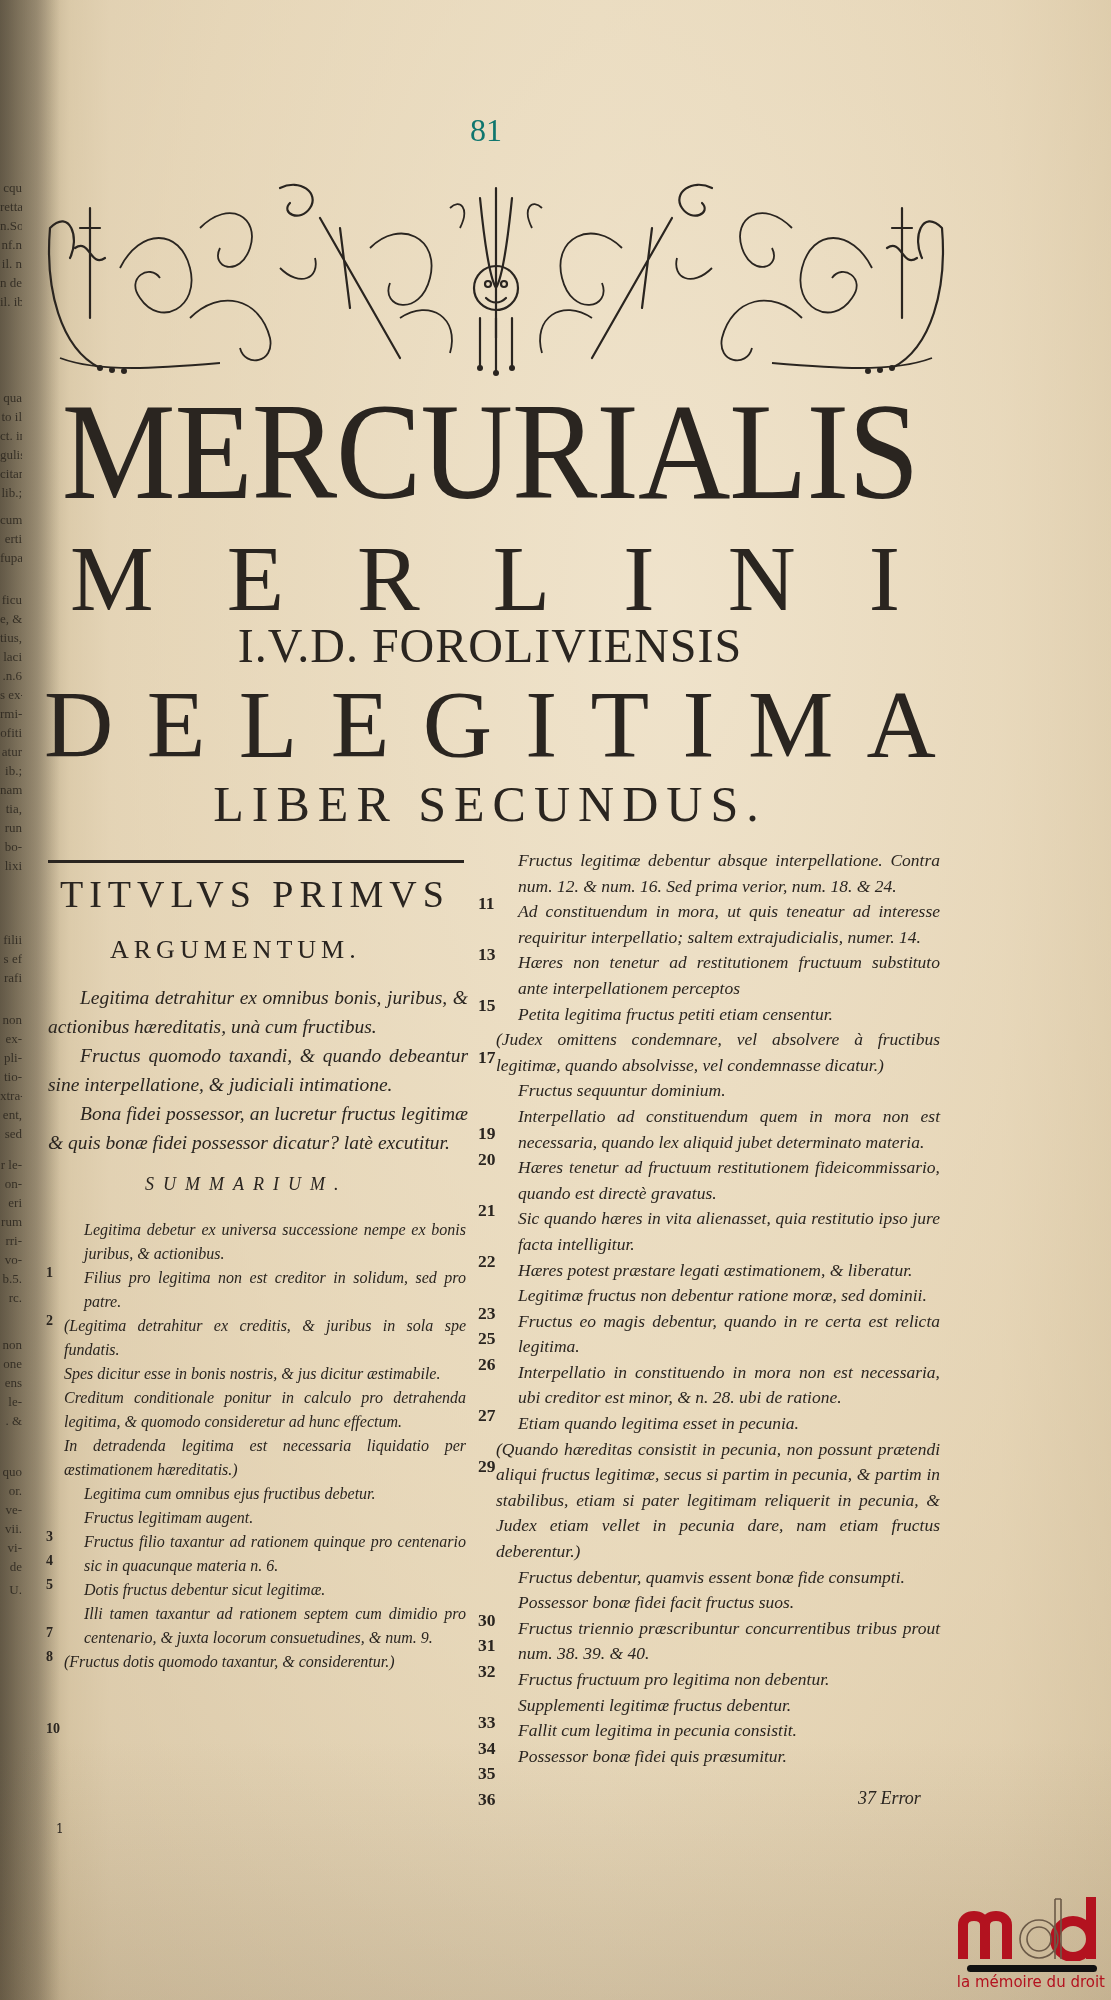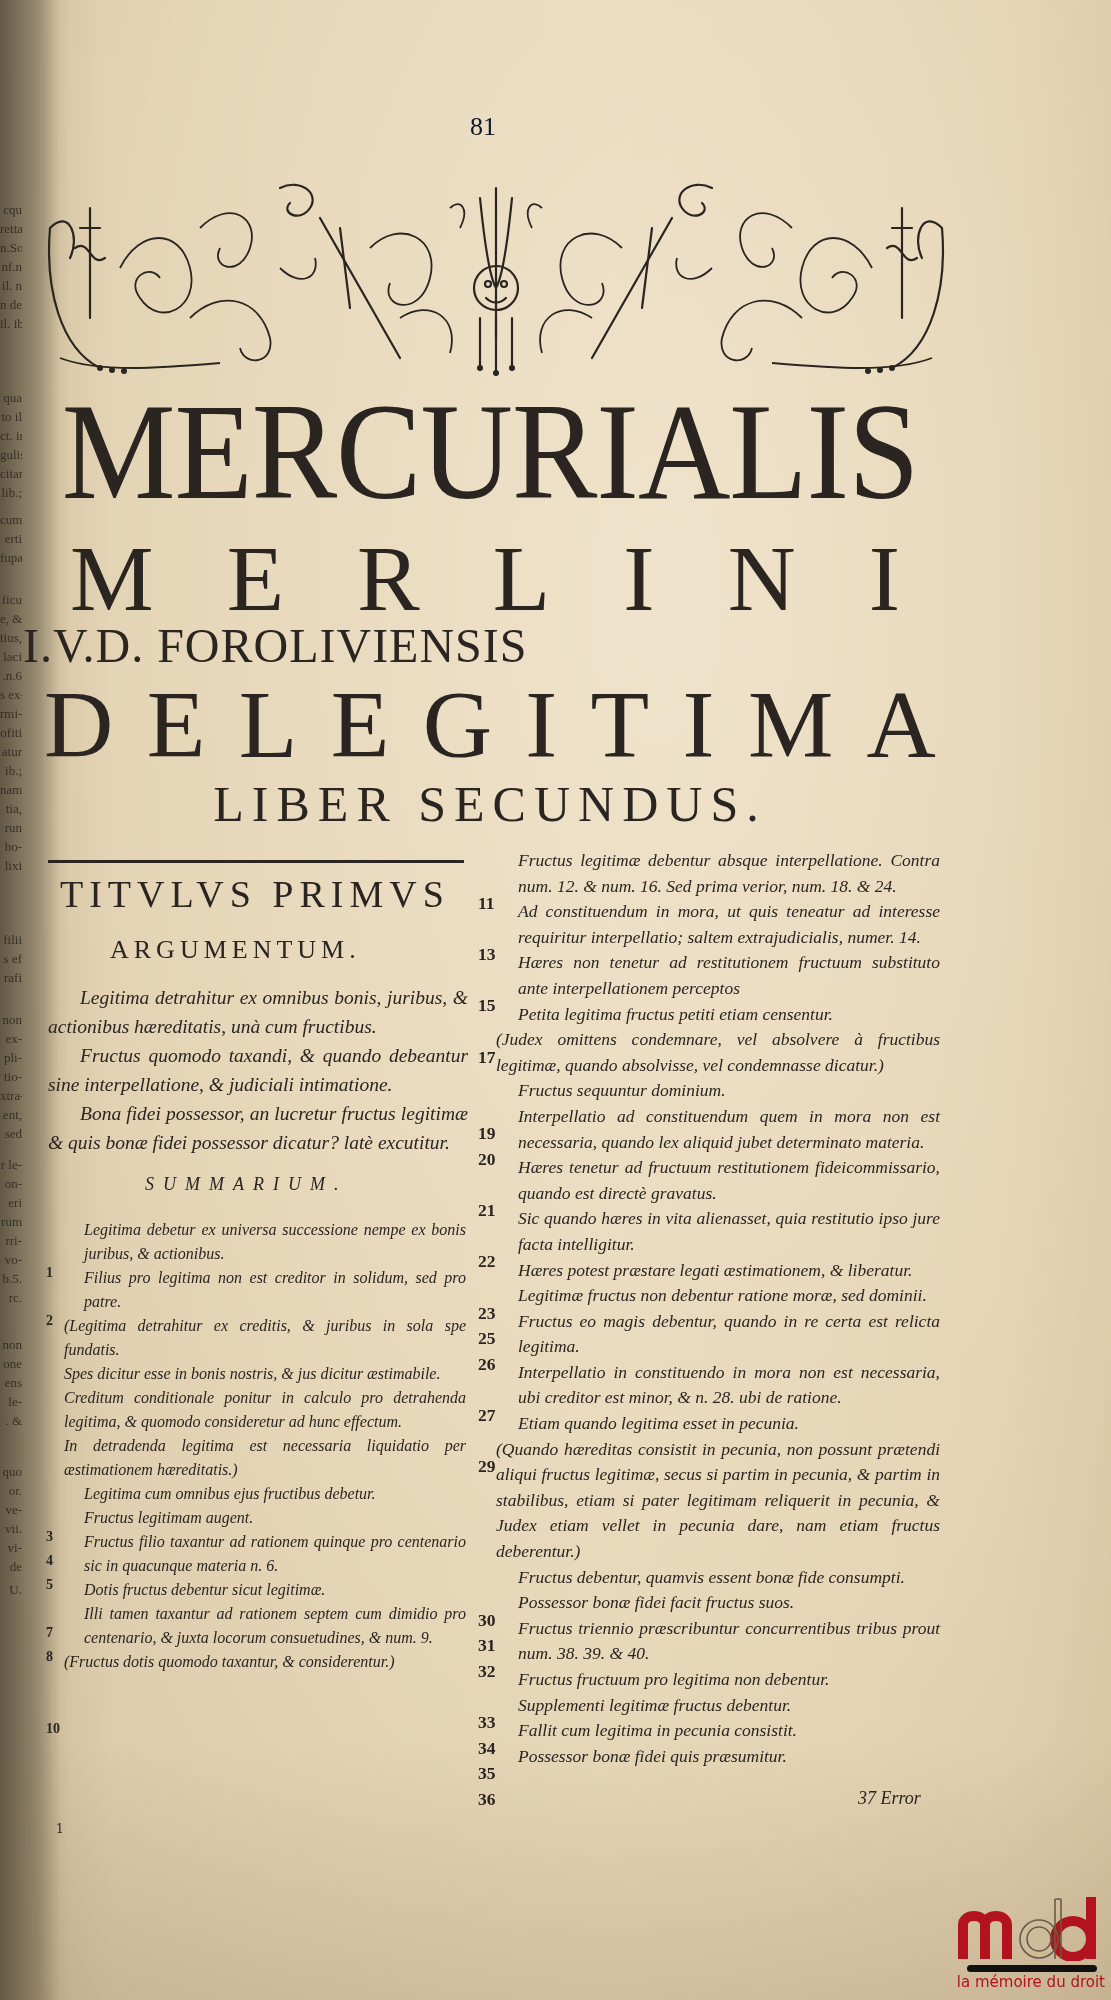--- a/index.html
+++ b/index.html
@@ -25,37 +25,37 @@
   }
   .facing {
     position: absolute; left: 0; width: 22px; overflow: hidden;
     font-family: "Liberation Serif", serif; font-size: 13px; line-height: 19px;
     color: #2b261e; text-align: right; opacity: 0.85;
   }
   .facing div { white-space: nowrap; }
 
   .page-num {
     position: absolute; left: 470px; top: 112px;
-    font-family: "Liberation Serif", serif; font-size: 26px; color: #0f172a;
+    font-family: "Liberation Serif", serif; font-size: 32px; color: #0f766e;
   }
   .ornament {
     position: absolute; left: 40px; top: 168px; width: 912px; height: 212px;
   }
   .t1 {
     position: absolute; left: 30px; top: 392px; width: 920px; text-align: center;
     font-family: "Liberation Serif", serif; font-size: 128px; line-height: 120px;
     letter-spacing: -1px; color: #2a2520; transform: scaleY(1.08);
   }
   .t2 {
     position: absolute; left: 70px; top: 528px; width: 830px;
     font-family: "Liberation Serif", serif; font-size: 94px; line-height: 100px;
     color: #2a2520; display: flex; justify-content: space-between;
   }
   .t3 {
-    position: absolute; left: 23px; top: 618px; width: 920px; 
+    position: absolute; left: 30px; top: 618px; width: 920px; text-align: center;
     font-family: "Liberation Serif", serif; font-size: 48px; line-height: 56px; color: #2a2520;
     letter-spacing: 1px;
   }
   .t4 {
     position: absolute; left: 44px; top: 672px; width: 892px;
     font-family: "Liberation Serif", serif; font-size: 96px; line-height: 106px;
     color: #2a2520; display: flex; justify-content: space-between;
   }
   .t5 {
     position: absolute; left: 30px; top: 776px; width: 920px; text-align: center;
@@ -122,21 +122,21 @@
     font-family: "DejaVu Sans", sans-serif; font-size: 15px; color: #b3121f; white-space: nowrap;
   }
 </style>
 </head>
 <body>
 
 <div class="paper"></div>
 <div class="spine-shadow"></div>
 <div class="bottom-shadow"></div>
 
-<div class="facing" style="top:200px;" id="fp-top">
+<div class="facing" style="top:178px;" id="fp-top">
     <div>cqu</div>
     <div>retta</div>
     <div>n.Soc</div>
     <div>nf.n</div>
     <div>il. n</div>
     <div>n de</div>
     <div>il. ib,</div>
   </div>
 <div class="facing" style="top:388px;" id="fp-mid">
     <div>qua</div>

